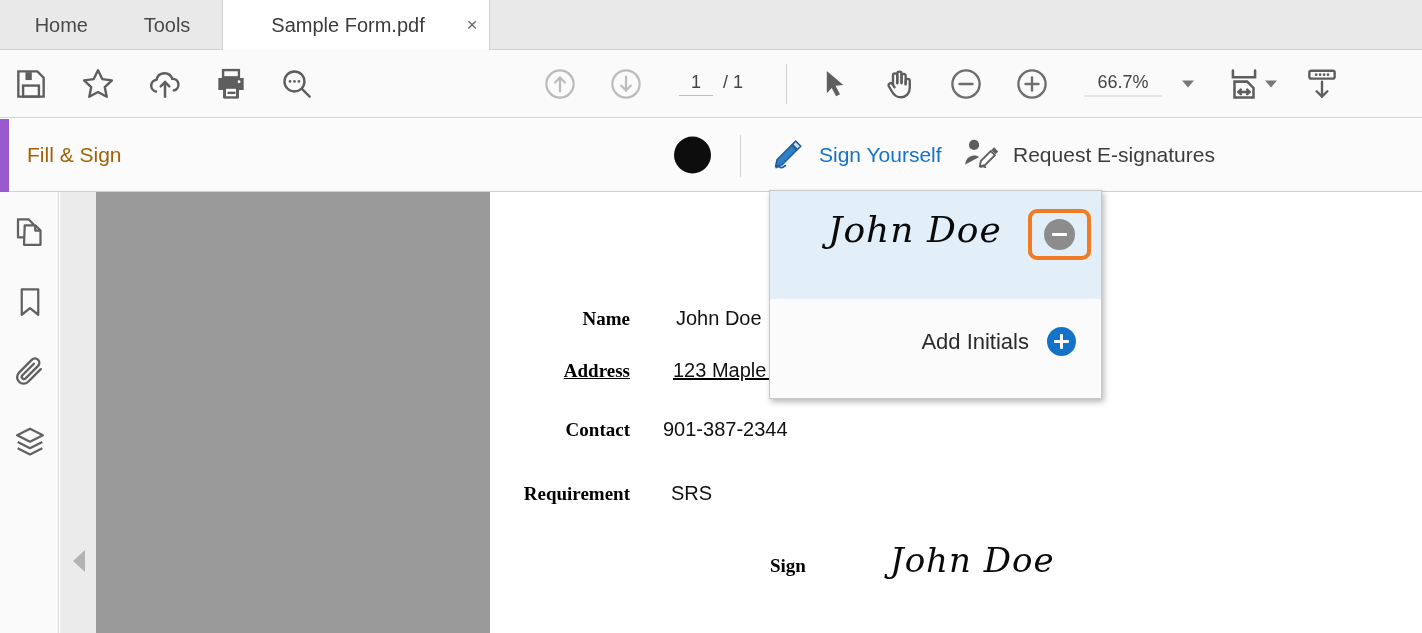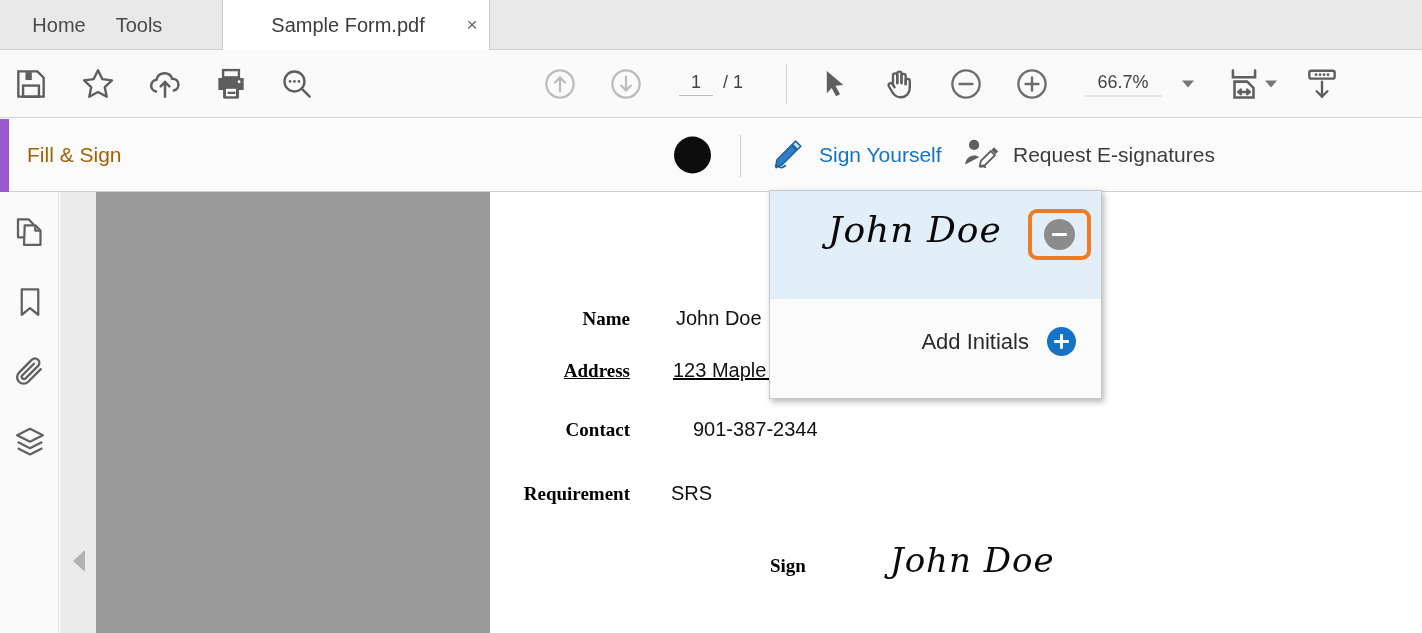--- a/index.html
+++ b/index.html
@@ -16,22 +16,22 @@
   .tabbar {
     position: absolute; left: 0; top: 0; width: 1422px; height: 50px;
     background: #e9e9e9;
     border-bottom: 1px solid #cfcfcf;
   }
   .tab-home, .tab-tools {
     position: absolute; top: 0; height: 50px;
     display: flex; align-items: center; justify-content: center;
     font-size: 20px; color: #4a4a4a; cursor: pointer;
   }
-  .tab-home { left: 18px; width: 82px; }
-  .tab-tools { left: 92px; width: 94px; }
+  .tab-home { left: 6px; width: 82px; justify-content: flex-end; }
+  .tab-tools { left: 120px; width: 94px; }
 
   .tab-doc {
     position: absolute; left: 222px; top: 0; width: 268px; height: 50px;
     background: #ffffff;
     border-left: 1px solid #cfcfcf;
     border-right: 1px solid #cfcfcf;
     display: flex; align-items: center;
     cursor: pointer;
   }
   .tab-doc-label {
@@ -428,21 +428,21 @@
       <div class="frow" style="left:0px; top:115px;">
         <span class="flabel" style="width:140px;">Name</span>
         <span class="fvalue" style="margin-left:46px;">John Doe</span>
       </div>
       <div class="frow" style="left:0px; top:167px;text-decoration:underline;">
         <span class="flabel" style="width:140px;">Address</span>
         <span class="fvalue" style="margin-left:43px;">123 Maple St.</span>
       </div>
       <div class="frow" style="left:0px; top:226px;align-items:center;">
         <span class="flabel" style="width:140px;">Contact</span>
-        <span class="fvalue" style="margin-left:63px;">901-387-2344</span>
+        <span class="fvalue" style="margin-left:33px;">901-387-2344</span>
       </div>
       <div class="frow" style="left:0px; top:290px;">
         <span class="flabel" style="width:140px;">Requirement</span>
         <span class="fvalue" style="margin-left:41px;">SRS</span>
       </div>
 
       <div class="frow" style="left:280px; top:363px;">
         <span class="flabel">Sign</span>
       </div>
       <div class="sig-script" style="position:absolute; left:400px; top:348px;">John Doe</div>

